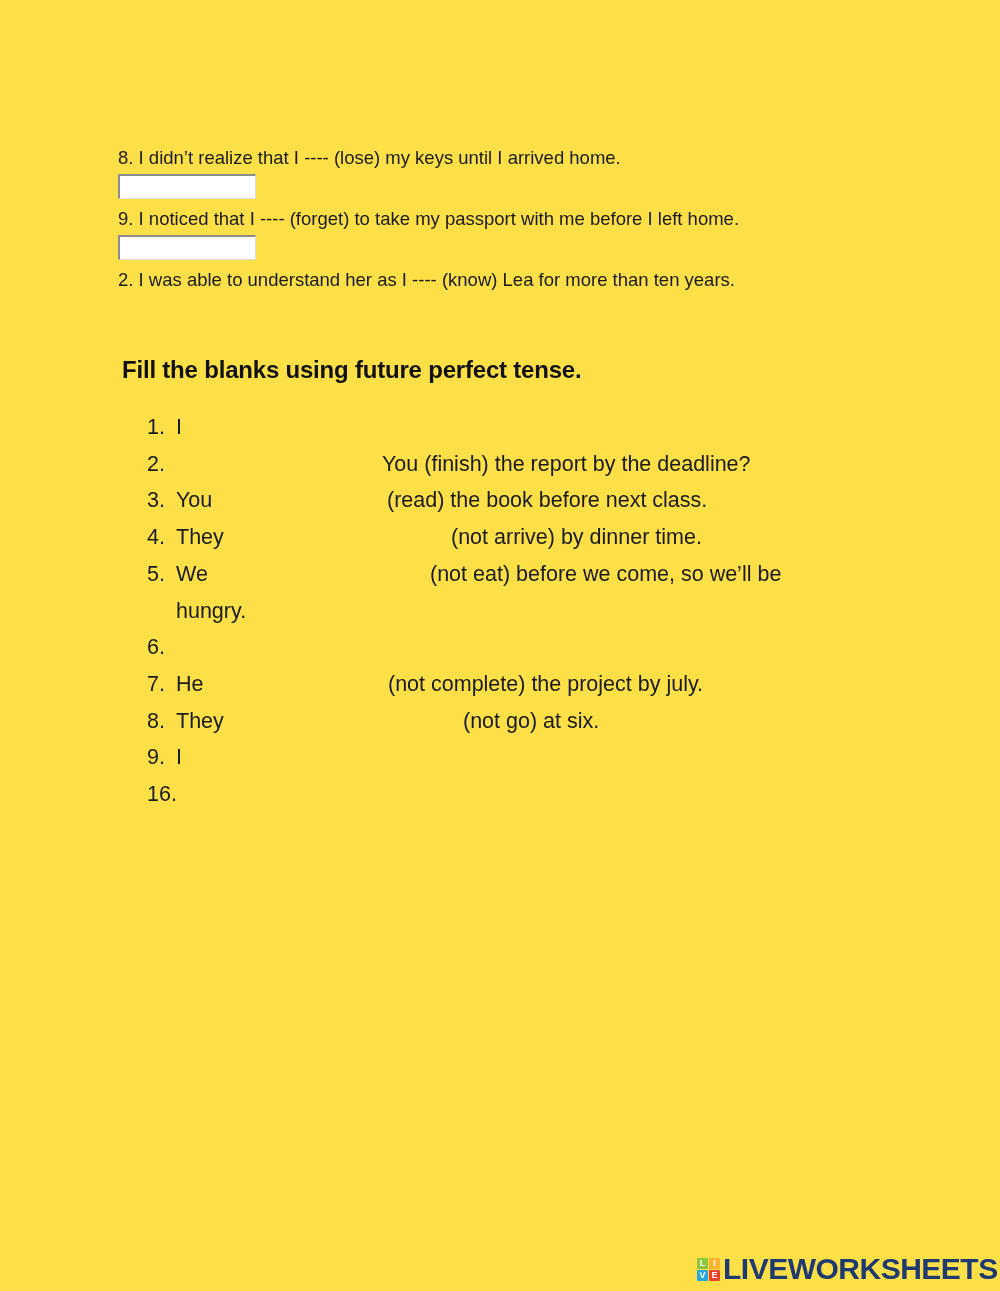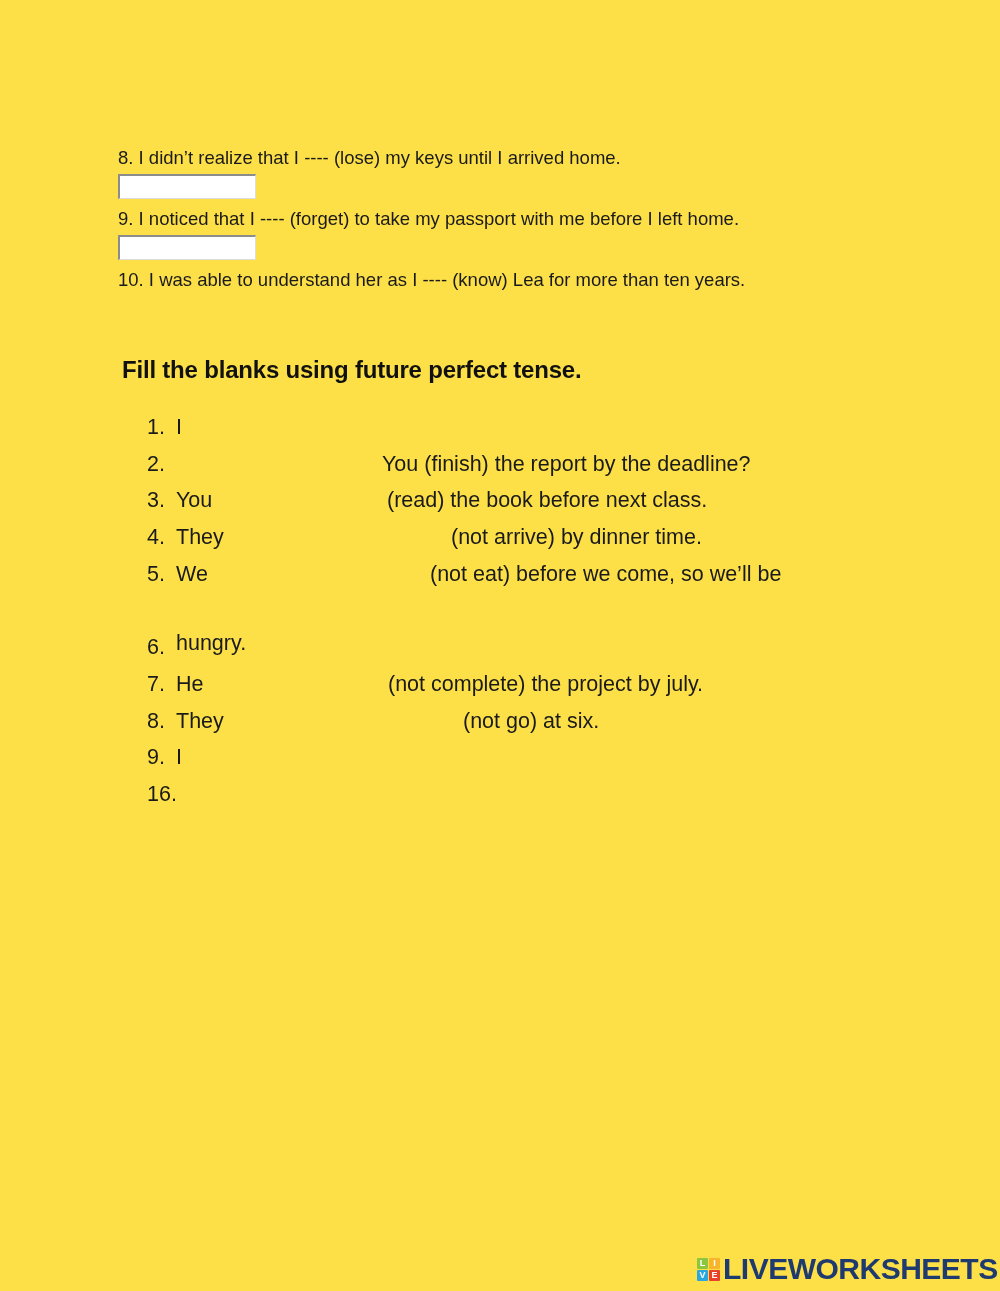--- a/index.html
+++ b/index.html
@@ -45,21 +45,21 @@
 <body>
 
 <div class="page">
 
   <div class="q-line" style="top:147px;">8. I didn’t realize that I ---- (lose) my keys until I arrived home.</div>
   <input class="answer-box" style="top: 174px;" type="text" value="">
 
   <div class="q-line" style="top:208px;">9. I noticed that I ---- (forget) to take my passport with me before I left home.</div>
   <input class="answer-box" style="top: 235px;" type="text" value="">
 
-  <div class="q-line" style="top:269px;">10. I was able to understand her as I ---- (know) Lea for more than ten years.</div>
+  <div class="q-line" style="top:269px;">2. I was able to understand her as I ---- (know) Lea for more than ten years.</div>
 
   <div class="section-title">Fill the blanks using future perfect tense.</div>
 
   <div class="item" style="top:412px;">
     <span class="num">1.</span>
     <span class="subj">I</span>
   </div>
 
   <div class="item" style="top:449px;">
     <span class="num">2.</span>
@@ -77,21 +77,21 @@
     <span class="num">4.</span>
     <span class="subj">They</span>
     <span class="rest" style="left:451px;">(not arrive) by dinner time.</span>
   </div>
 
   <div class="item" style="top:559px;">
     <span class="num">5.</span>
     <span class="subj">We</span>
     <span class="rest" style="left:430px;">(not eat) before we come, so we’ll be</span>
   </div>
-  <div class="item" style="top:596px;margin-top:32px;">
+  <div class="item" style="top:596px;">
     <span class="cont">hungry.</span>
   </div>
 
   <div class="item" style="top:632px;">
     <span class="num">6.</span>
     <span class="subj"></span>
   </div>
 
   <div class="item" style="top:669px;">
     <span class="num">7.</span>

